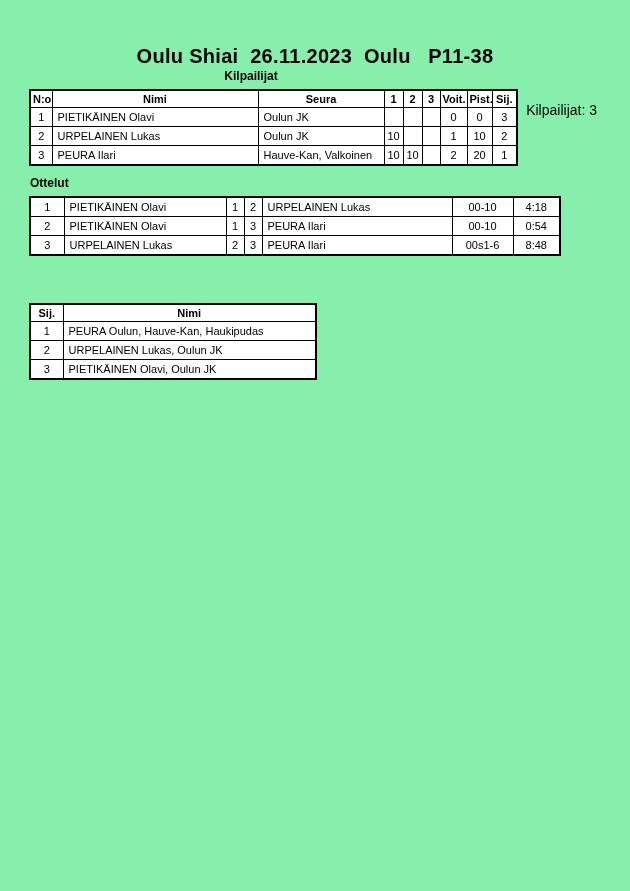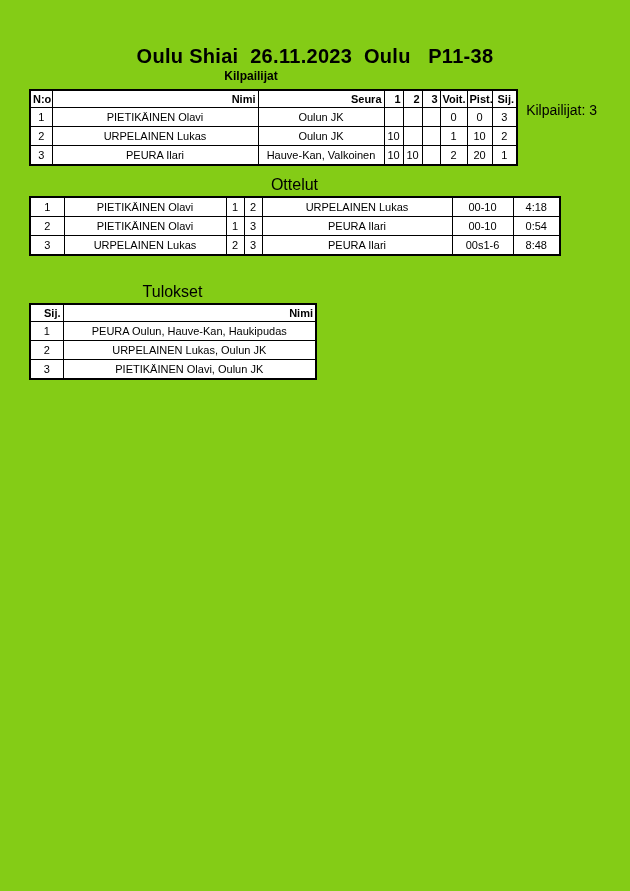--- a/index.html
+++ b/index.html
@@ -1,48 +1,48 @@
 <!DOCTYPE html>
 <html><head>
 <meta charset="utf-8">
 <style>
   html, body { margin: 0; padding: 0; }
   body { background: #fff; font-family: "Liberation Sans", sans-serif; color: #000; }
-  .page { position: relative; width: 630px; height: 891px; background: #84cc16; overflow: hidden; }
+  .page { position: relative; width: 630px; height: 891px; background: #86efac; overflow: hidden; }
 
   .title {
     position: absolute; top: 45px; left: 0; width: 630px;
     text-align: center; font-size: 20px; font-weight: bold;
     white-space: pre; letter-spacing: 0.3px;
   }
   .sub-label {
     position: absolute; top: 69px; left: 0; width: 472px;
     text-align: center; font-size: 12px; font-weight: bold; padding-left: 15px;
   }
   .count { position: absolute; top: 70px; right: 33px; font-size: 14px; margin-top: 32px; }
 
-  .section-heading { position: absolute; font-size: 16px; font-weight: normal; text-align: center; }
+  .section-heading { position: absolute; font-size: 12px; font-weight: bold; text-align: left; }
   #ottelut-heading  { top: 176px; left: 30px; width: 529px; }
   #tulokset-heading { top: 283px; left: 30px; width: 285px; }
 
   table {
     position: absolute; border-collapse: collapse; table-layout: fixed;
     border: 2px solid #000; background: #fff;
   }
   #t-kilpailijat { top: 89px;  left: 29px; width: 487px; }
   #t-ottelut     { top: 196px; left: 29px; width: 530px; }
   #t-tulokset    { top: 303px; left: 29px; width: 286px; }
 
   th, td {
     border: 1px solid #000; font-size: 11px; text-align: center;
     padding: 0 2px; overflow: hidden; white-space: nowrap;
   }
-  th { font-weight: bold; height: 16px; text-align: right; }
+  th { font-weight: bold; height: 16px; }
   td { height: 18px; }
-  .l { text-align: center; padding: 0 5px; }
+  .l { text-align: left; padding: 0 5px; }
 </style>
 </head>
 <body>
 
 <div class="page">
 
   <div class="title">Oulu Shiai  26.11.2023  Oulu   P11-38</div>
   <div class="sub-label">Kilpailijat</div>
   <div class="count">Kilpailijat: 3</div>
 
@@ -142,21 +142,20 @@
       <td class="l">URPELAINEN Lukas</td>
       <td>2</td>
       <td>3</td>
       <td class="l">PEURA Ilari</td>
       <td>00s1-6</td>
       <td>8:48</td>
     </tr>
   </tbody>
     </table>
 
-  <div class="section-heading" id="tulokset-heading">Tulokset</div>
 
   <table id="t-tulokset">
     <colgroup>
       <col style="width:33px">
         <col style="width:253px">
     </colgroup>
     <tbody>
         <tr>
       <th>Sij.</th>
       <th>Nimi</th>

